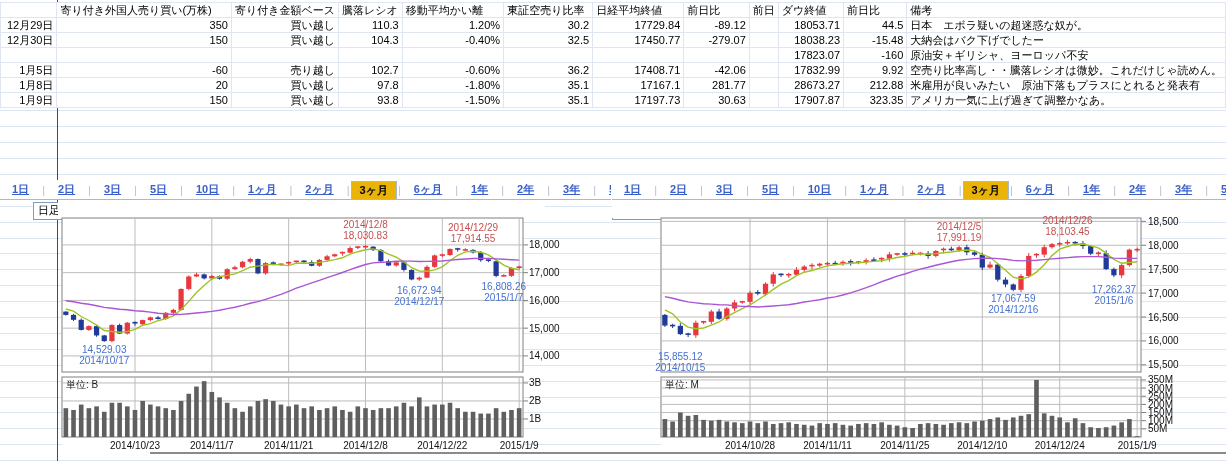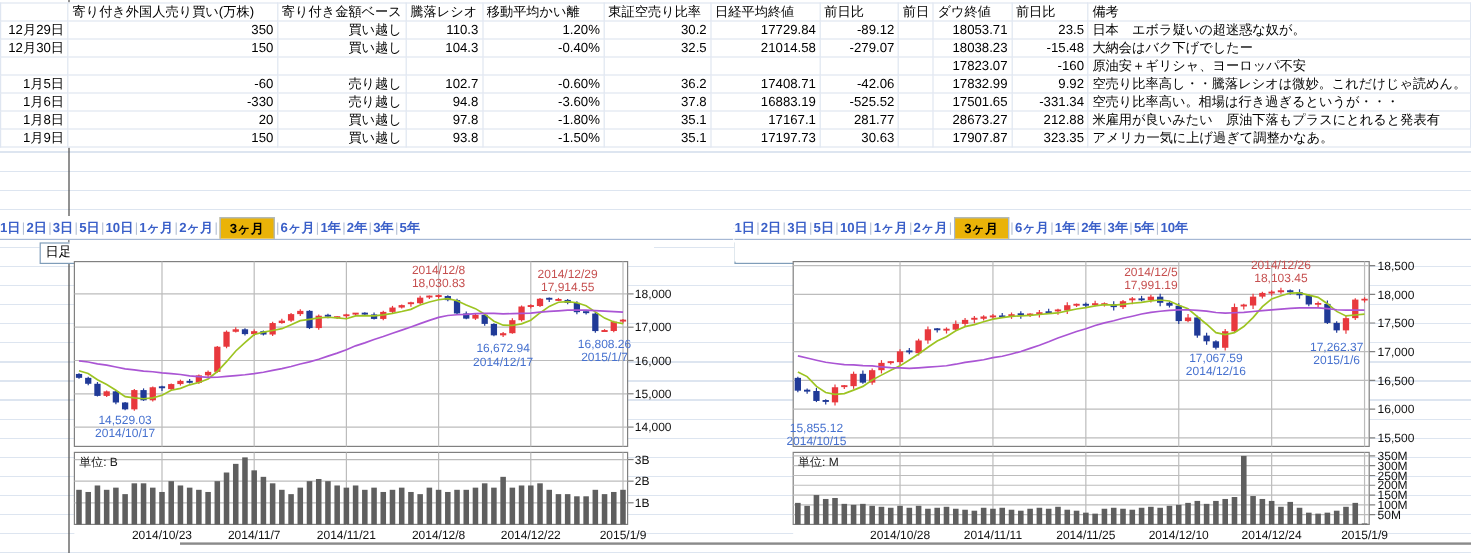--- a/index.html
+++ b/index.html
@@ -23,21 +23,21 @@
   td.byellow{background:#ffff00}
   td.bred{background:#ff0000}
   td.green{background:#92d050}
   td.redtext{color:#e60000}
   .pos{color:#ff0000}
   .neg{color:#00b0f0}
   .tabsrow{
     position:absolute;top:180px;height:19px;background:#fff;border-bottom:1px solid #a6b8d4;
     display:flex;align-items:center;font-size:11px;font-weight:bold;white-space:nowrap;overflow:hidden
   }
-  .tab{color:#3a5fc8;padding:0 0;cursor:pointer}
+  .tab{color:#3a5fc8;text-decoration:underline;padding:0 12px;cursor:pointer}
   .tab.sel{color:#000;text-decoration:none;background:#eab308;border:1px solid #a6b8d4;border-bottom:1px solid #fff;margin-bottom:-1px;padding:1px 8px}
   .sep{color:#b4c0d4;padding:0 1px;font-weight:normal}
   .dd{
     position:absolute;top:202px;width:86px;height:16px;background:#fff;border:1px solid #7f9db9;
     font-size:11px;line-height:15px;padding:0 14px 0 4px;cursor:pointer
   }
   .dd .arr{position:absolute;right:2px;top:2px;font-size:8px;color:#444}
   .ts{position:absolute;top:202px;font-size:11px;color:#333;text-align:right}
   .paneline{position:absolute;left:57px;top:0;width:1px;height:461px;background:#4a4a4a}
   .bline{position:absolute;left:150px;top:452px;width:1076px;height:2px;background:#8a8a8a}
@@ -82,31 +82,31 @@
         <td class="num b">12月29日</td>
         <td class="num b yellow">350</td>
         <td class="num b orange">買い越し</td>
         <td class="num">110.3</td>
         <td class="num">1.20%</td>
         <td class="num byellow">30.2</td>
         <td class="num">17729.84</td>
         <td class="num neg">-89.12</td>
         <td></td>
         <td class="num">18053.71</td>
-        <td class="num pos">23.5</td>
+        <td class="num pos">44.5</td>
         <td>日本　エボラ疑いの超迷惑な奴が。</td>
       </tr>
       <tr>
         <td class="num b">12月30日</td>
         <td class="num b yellow">150</td>
         <td class="num b orange">買い越し</td>
         <td class="num">104.3</td>
         <td class="num">-0.40%</td>
         <td class="num bred">32.5</td>
-        <td class="num">21014.58</td>
+        <td class="num">17450.77</td>
         <td class="num neg">-279.07</td>
         <td></td>
         <td class="num">18038.23</td>
         <td class="num neg">-15.48</td>
         <td>大納会はバク下げでしたー</td>
       </tr>
       <tr>
         <td class="num b"></td>
         <td class="num b"></td>
         <td class="num b orange"></td>
@@ -126,34 +126,20 @@
         <td class="num b lblue">売り越し</td>
         <td class="num">102.7</td>
         <td class="num">-0.60%</td>
         <td class="num green">36.2</td>
         <td class="num">17408.71</td>
         <td class="num neg">-42.06</td>
         <td></td>
         <td class="num">17832.99</td>
         <td class="num pos">9.92</td>
         <td>空売り比率高し・・騰落レシオは微妙。これだけじゃ読めん。</td>
-      </tr>
-      <tr>
-        <td class="num b">1月6日</td>
-        <td class="num b olive">-330</td>
-        <td class="num b lblue">売り越し</td>
-        <td class="num">94.8</td>
-        <td class="num">-3.60%</td>
-        <td class="num green">37.8</td>
-        <td class="num">16883.19</td>
-        <td class="num neg">-525.52</td>
-        <td></td>
-        <td class="num">17501.65</td>
-        <td class="num neg">-331.34</td>
-        <td>空売り比率高い。相場は行き過ぎるというが・・・</td>
       </tr>
       <tr>
         <td class="num b">1月8日</td>
         <td class="num b yellow">20</td>
         <td class="num b orange">買い越し</td>
         <td class="num">97.8</td>
         <td class="num">-1.80%</td>
         <td class="num green">35.1</td>
         <td class="num">17167.1</td>
         <td class="num pos">281.77</td>

